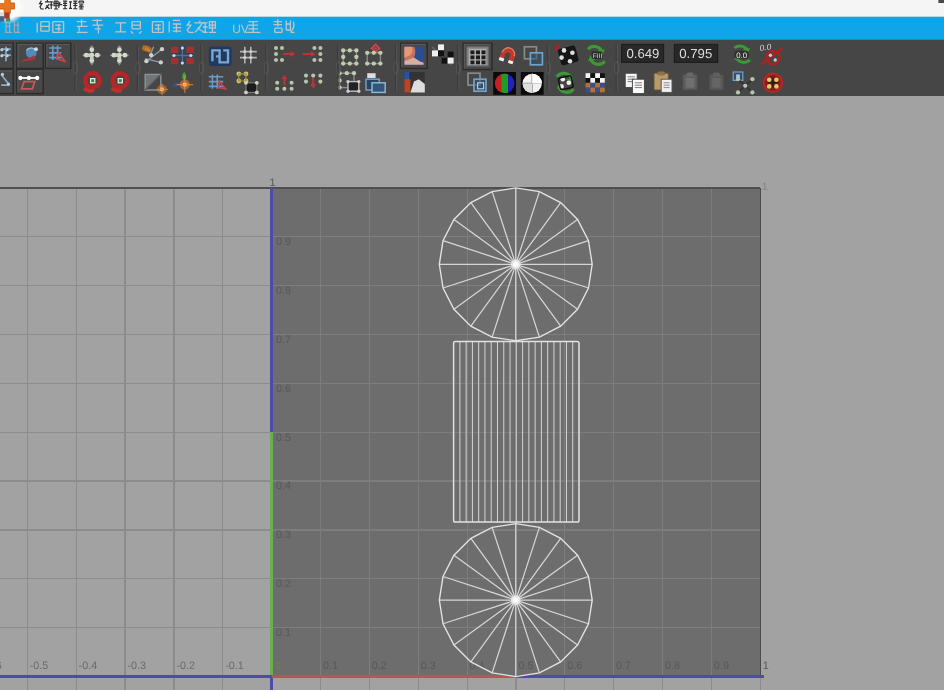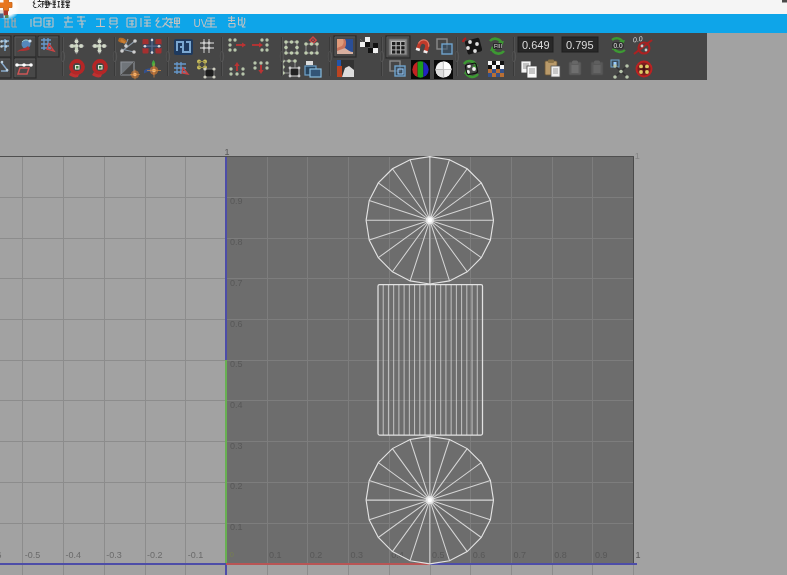--- a/index.html
+++ b/index.html
@@ -1,20 +1,20 @@
 <!DOCTYPE html>
 <html><head>
 <meta charset="utf-8">
 <style>
 html,body{margin:0;padding:0;width:787px;height:575px;overflow:hidden;background:#a2a2a2;font-family:"Liberation Sans",sans-serif;}
 #root{position:absolute;left:0;top:0;width:787px;height:575px;}
 .abs{position:absolute;}
 #titlebar{left:0;top:0;width:787px;height:14px;background:#f5f5f5;}
 #menubar{left:0;top:14px;width:787px;height:19px;background:#0ea5e9;}
-#toolbar{left:0;top:33px;width:707px;height:47px;background:#464646;}
+#toolbar{left:0;top:33px;width:787px;height:47px;background:#464646;}
 #canvas{left:0;top:80px;width:787px;height:495px;}
 </style>
 </head>
 <body>
 <div id="root">
   <div id="titlebar" class="abs">
     <svg width="787" height="14">
       <g stroke="#2d2d2d" stroke-width="1" fill="none">
         <path d="M34.5 0.5l-1.5 2.5h2l-1.7 2.7 1 1.8h2.2M37.5 1.5h4M39.5 0v2M37.7 7.5l3.3-4M38.5 4.5l2.7 3"></path>
         <path d="M41.5 1.5h2.5M42.7 1.5v6M41.5 4h2.5M45 1h3.5M45 1v3.8h3.5V1M45 2.8h3.5M46.7 1v6.5M45 7.5h3.5"></path>

